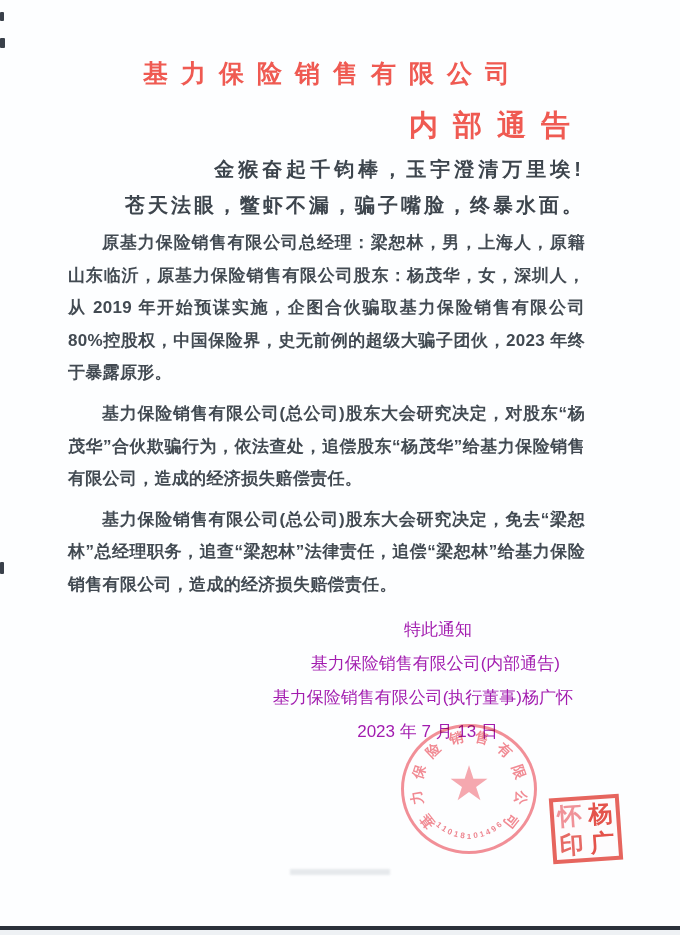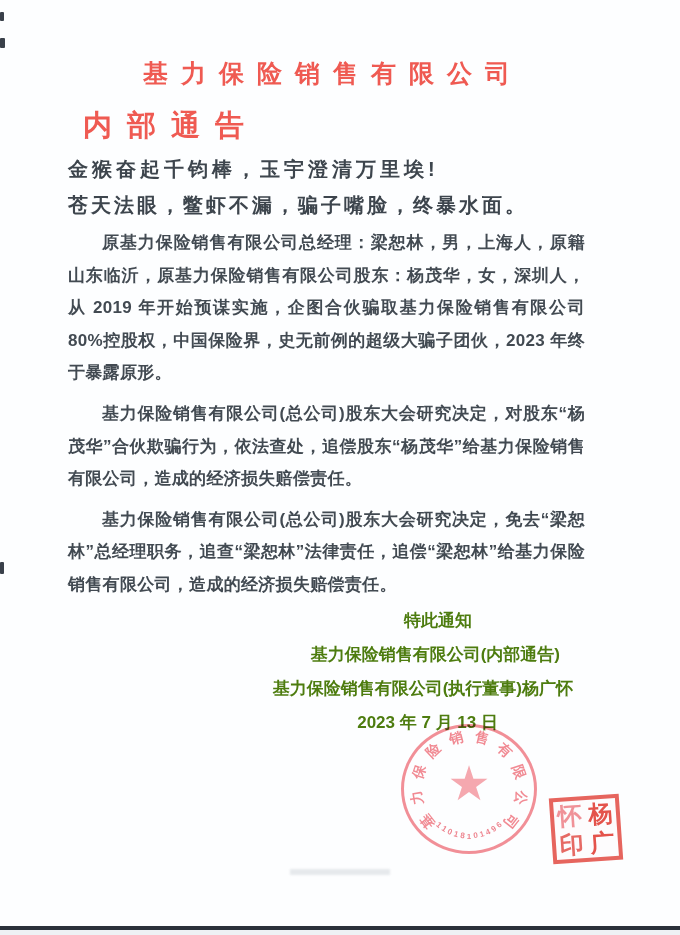--- a/index.html
+++ b/index.html
@@ -15,39 +15,39 @@
     position:absolute;left:68px;top:0;width:517px;
   }
   .doc-title{
     margin:55px 0 0 0;padding-left:13px;
     text-align:center;color:#ef5a52;
     font-size:25px;line-height:37px;font-weight:700;letter-spacing:13px;
     white-space:nowrap;
   }
   .doc-subtitle{
     margin:17px 0 0 0;padding-left:15px;
-    text-align:left;color:#ef5a52;
+    text-align:right;color:#ef5a52;
     font-size:29px;line-height:33px;font-weight:700;letter-spacing:15px;
   }
   .lead{
-    margin:13px 0 0 0;text-align:left;color:#3d454d;
+    margin:13px 0 0 0;text-align:right;color:#3d454d;
     font-size:20px;line-height:27px;font-weight:700;
   }
   .lead-1{letter-spacing:4px;margin-top:14px;}
   .lead-2{letter-spacing:3px;margin-top:9px;}
   .para{
     margin:8px 0 0 0;
     font-size:17px;line-height:32.6px;font-weight:600;
     letter-spacing:0.3px;
     text-align:justify;text-align-last:left;text-indent:2em;
     color:#424a52;
   }
   .para:first-of-type{margin-top:12px;}
   .closing{
-    margin-top:2px;font-size:17px;font-weight:700;color:#4d7c0f;
+    margin-top:11px;font-size:17px;font-weight:400;color:#a21caf;
   }
   .closing div{line-height:34px;text-align:right;white-space:nowrap;}
   .close-notice{padding-right:113px;}
   .close-sig1{padding-right:25px;}
   .close-sig2{padding-right:12px;}
   .close-date{padding-right:87px;}
 
   
   .round-seal{
     position:absolute;left:401px;top:724px;width:136px;height:130px;

